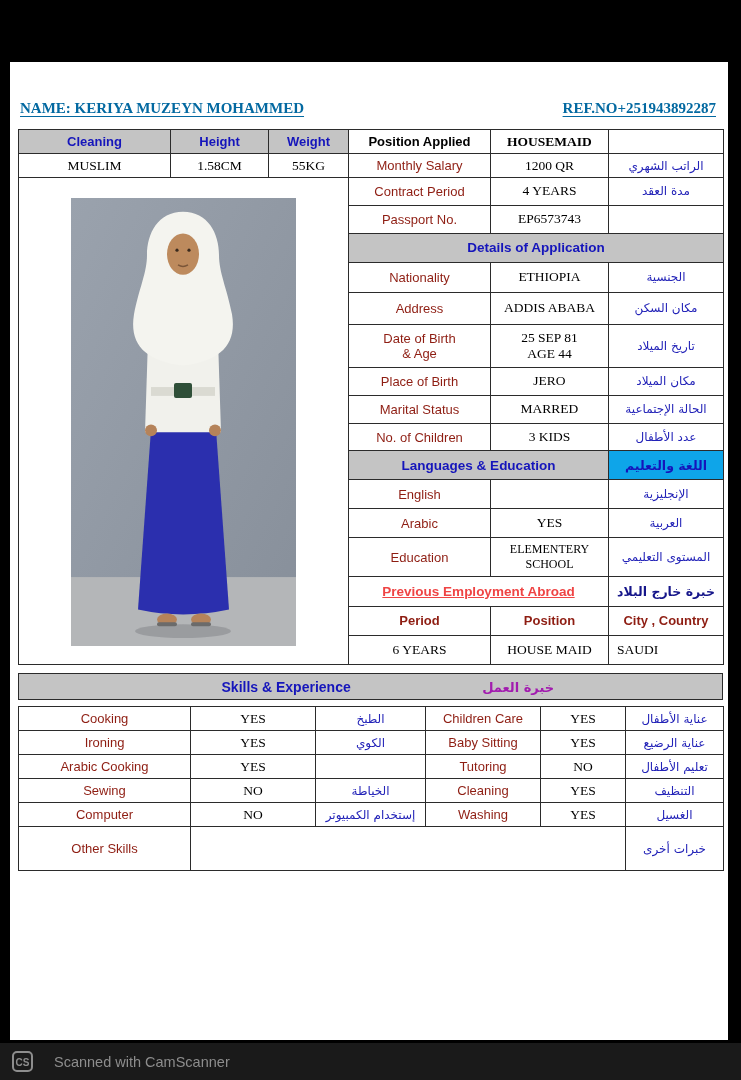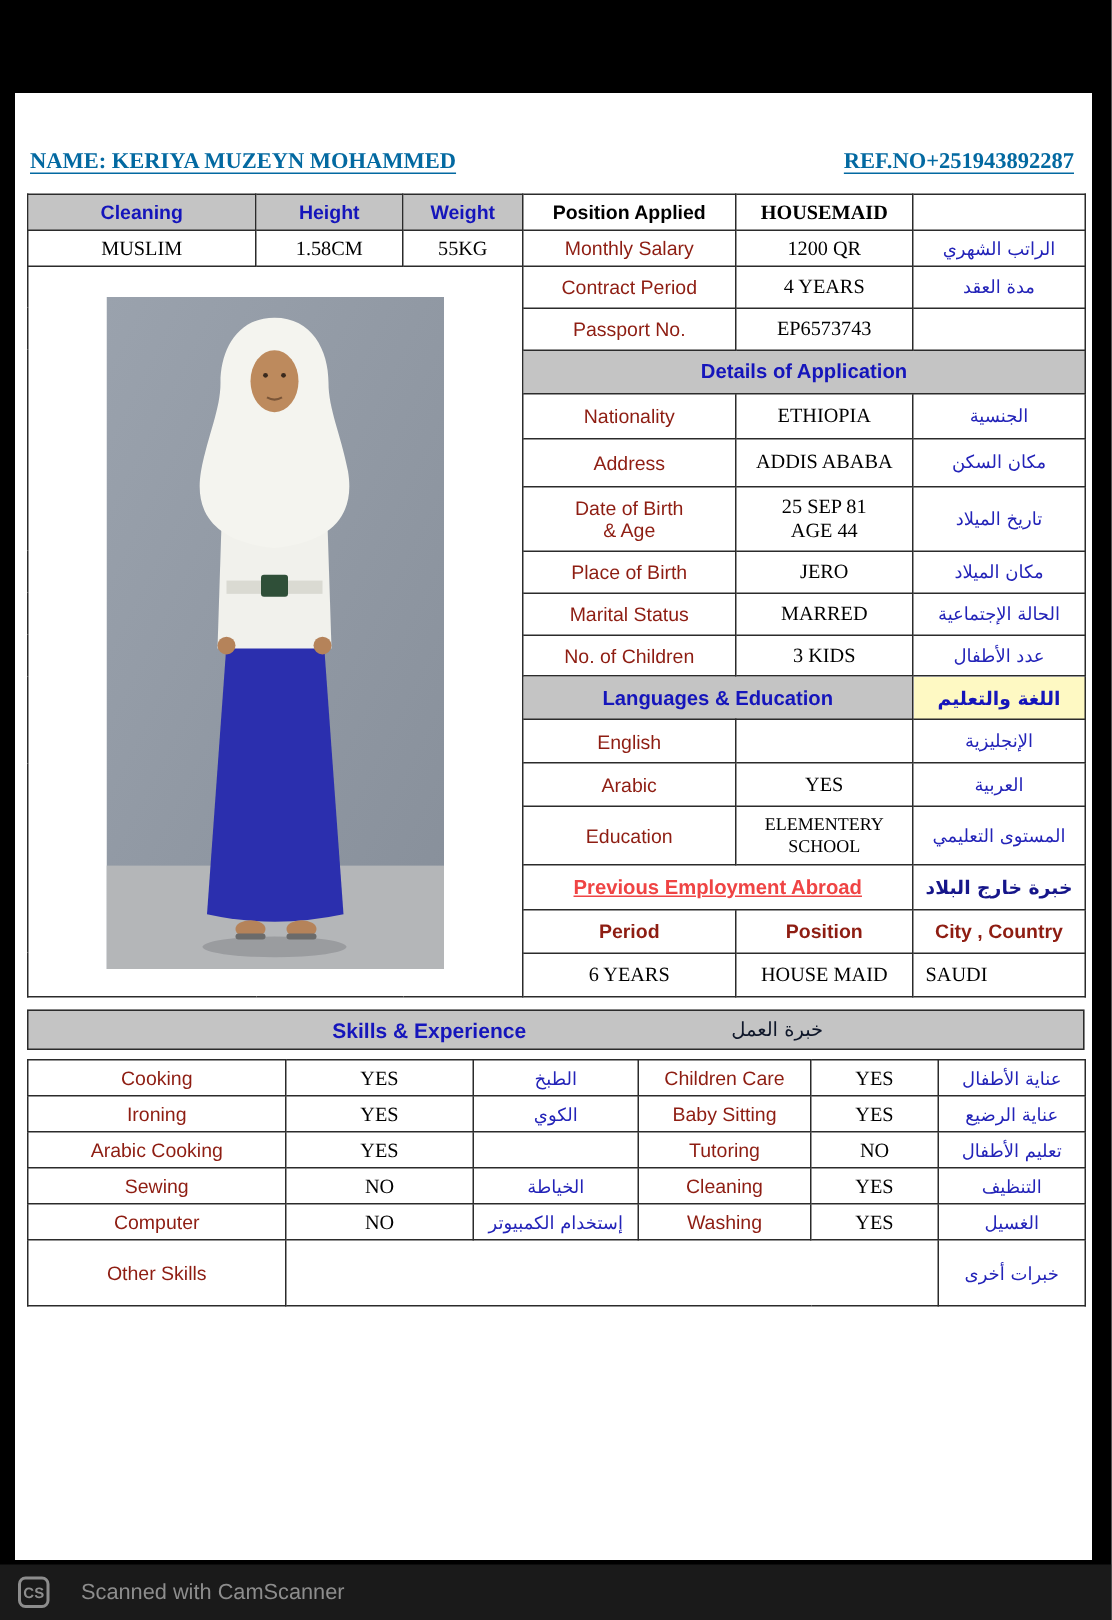--- a/index.html
+++ b/index.html
@@ -17,35 +17,35 @@
   .main { margin-top:12px; }
 
   .hdr  { background:#c4c4c4; color:#1515bb; font-weight:bold; font-size:13px; }
   .lbl  { color:#8e1d12; font-size:13px; }
   .val  { font-family:"Liberation Serif", serif; color:#000; font-size:13.5px; }
   .val-sm { font-family:"Liberation Serif", serif; color:#000; font-size:12px; }
   .ar   { font-family:"DejaVu Sans", sans-serif; color:#2323b8; font-size:12px; }
   .posapp { font-weight:bold; color:#000; font-size:13px; }
   .posval { font-family:"Liberation Serif", serif; font-weight:bold; color:#000; font-size:13.5px; }
   .section { background:#c4c4c4; color:#1515bb; font-weight:bold; font-size:13.5px; }
-  .ar-title { background:#fef9c3; font-family:"DejaVu Sans", sans-serif; color:#1515bb; font-weight:bold; font-size:12.5px; }
+  .ar-title { background:#0ea5e9; font-family:"DejaVu Sans", sans-serif; color:#1515bb; font-weight:bold; font-size:12.5px; }
   .prevemp { color:#ef4444; font-weight:bold; font-size:13.5px;text-decoration:underline; }
   .ar-title2 { font-family:"DejaVu Sans", sans-serif; color:#16168a; font-weight:bold; font-size:12.5px; }
   .emp-h { color:#8e1d12; font-weight:bold; font-size:13px; }
   .left { text-align:left !important; padding-left:8px !important; }
 
   .photo-cell { vertical-align:top !important; padding:2px 0 0 0 !important; }
   .photo { width:225px; height:448px; margin:0 auto; display:block; }
 
   .skills-bar { position:relative; width:705px; height:27px; margin:8px 0 6px 8px;
                 border:1px solid #2b2b2b; background:#c4c4c4; box-sizing:border-box; }
   .sb-en { position:absolute; left:38%; top:50%; transform:translate(-50%,-50%);
            color:#1515bb; font-weight:bold; font-size:14px; white-space:nowrap; }
   .sb-ar { position:absolute; left:71%; top:50%; transform:translate(-50%,-50%);
-           font-family:"DejaVu Sans", sans-serif; color:#0f172a; font-weight:normal; font-size:13px; white-space:nowrap; }
+           font-family:"DejaVu Sans", sans-serif; color:#a21caf; font-weight:bold; font-size:13px; white-space:nowrap; }
 
   .s-lbl { color:#8e1d12; font-size:13px; }
   .s-val { font-family:"Liberation Serif", serif; color:#000; font-size:13.5px; }
   .s-ar  { font-family:"DejaVu Sans", sans-serif; color:#2323b8; font-size:12px; }
 
   .footer { position:absolute; left:0; bottom:0; width:741px; height:37px; background:#1a1a1a;
             display:flex; align-items:center; gap:21px; padding-left:12px; box-sizing:border-box; }
   .cs-logo { width:21px; height:21px; border:2px solid #8d8d8d; border-radius:5px; color:#8d8d8d;
              font-weight:bold; font-size:10px; line-height:20px; text-align:center; box-sizing:border-box; }
   .footer-text { color:#8d8d8d; font-size:14.5px; }

